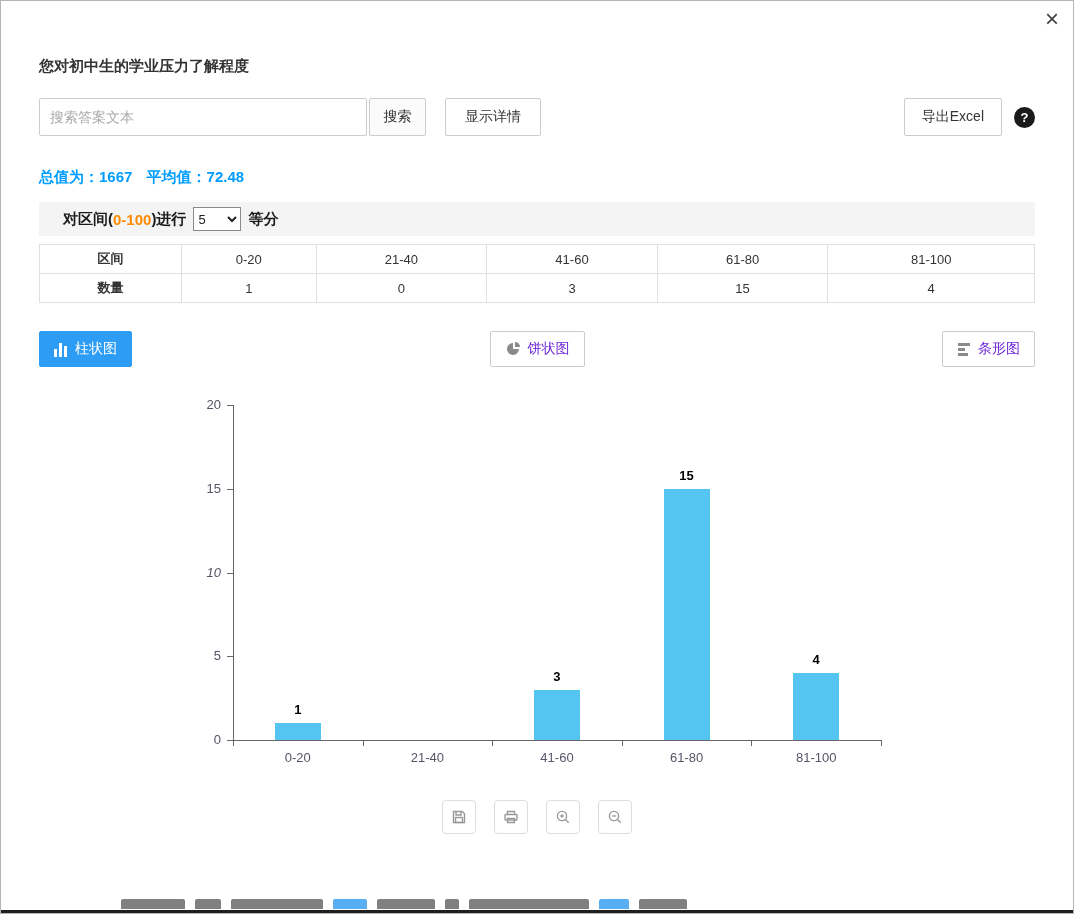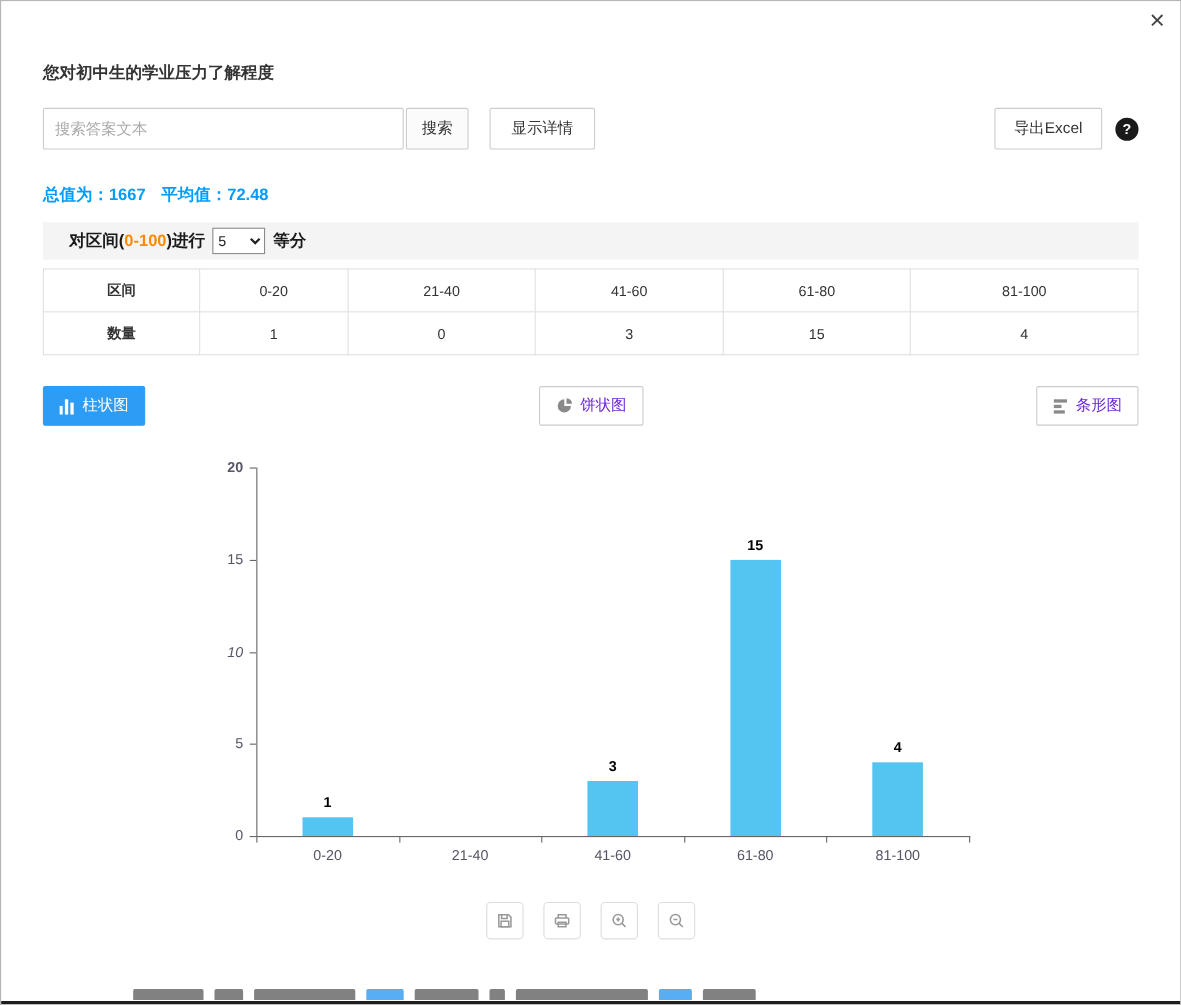--- a/index.html
+++ b/index.html
@@ -73,21 +73,21 @@
     border:1px solid #8a8a8a; background:#fff; color:#222;
   }
 
   table.interval-table {
     margin-top:8px; width:100%;
     border-collapse:collapse;
     font-size:13px; color:#333;
   }
   table.interval-table td {
     border:1px solid #e0e0e0;
-    height:39px; text-align:center;
+    height:29px; text-align:center;
     font-weight:normal;
   }
   table.interval-table td.th { width:142px; font-weight:bold; }
 
   .switcher-row {
     margin-top:28px;
     display:flex; justify-content:space-between; gap:14px;
   }
   .chart-type-btn {
     height:36px; padding:0 14px;
@@ -228,21 +228,21 @@
         <div style="position: absolute; left: 194px; top: 347px; width: 649px; height: 1px; background: rgb(102, 102, 102);"></div>
         <div style="position: absolute; left: 188px; top: 347px; width: 6px; height: 1px; background: rgb(102, 102, 102);"></div>
         <div class="axis-text" style="position: absolute; left: 138px; top: 339px; width: 44px; text-align: right;">0</div>
         <div style="position: absolute; left: 188px; top: 263.25px; width: 6px; height: 1px; background: rgb(102, 102, 102);"></div>
         <div class="axis-text" style="position: absolute; left: 138px; top: 255.25px; width: 44px; text-align: right;">5</div>
         <div style="position: absolute; left: 188px; top: 179.5px; width: 6px; height: 1px; background: rgb(102, 102, 102);"></div>
         <div class="axis-text" style="position: absolute; left: 138px; top: 171.5px; width: 44px; text-align: right; font-style: italic;">10</div>
         <div style="position: absolute; left: 188px; top: 95.75px; width: 6px; height: 1px; background: rgb(102, 102, 102);"></div>
         <div class="axis-text" style="position: absolute; left: 138px; top: 87.75px; width: 44px; text-align: right;">15</div>
         <div style="position: absolute; left: 188px; top: 12px; width: 6px; height: 1px; background: rgb(102, 102, 102);"></div>
-        <div class="axis-text" style="position: absolute; left: 138px; top: 4px; width: 44px; text-align: right; font-weight: bold;">20</div>
+        <div class="axis-text" style="position: absolute; left: 138px; top: 4px; width: 44px; text-align: right;">20</div>
         <div style="position: absolute; left: 194px; top: 347px; width: 1px; height: 6px; background: rgb(102, 102, 102);"></div>
         <div style="position: absolute; left: 323.6px; top: 347px; width: 1px; height: 6px; background: rgb(102, 102, 102);"></div>
         <div style="position: absolute; left: 453.2px; top: 347px; width: 1px; height: 6px; background: rgb(102, 102, 102);"></div>
         <div style="position: absolute; left: 582.8px; top: 347px; width: 1px; height: 6px; background: rgb(102, 102, 102);"></div>
         <div style="position: absolute; left: 712.4px; top: 347px; width: 1px; height: 6px; background: rgb(102, 102, 102);"></div>
         <div style="position: absolute; left: 842px; top: 347px; width: 1px; height: 6px; background: rgb(102, 102, 102);"></div>
         <div class="axis-text" style="position: absolute; left: 194px; top: 357px; width: 129.6px; text-align: center;">0-20</div>
         <div style="position: absolute; left: 235.8px; top: 330.25px; width: 46px; height: 16.75px; background: rgb(84, 197, 241);"></div>
         <div class="bar-value" style="position: absolute; left: 194px; top: 309.25px; width: 129.6px; text-align: center;">1</div>
         <div class="axis-text" style="position: absolute; left: 323.6px; top: 357px; width: 129.6px; text-align: center;">21-40</div>

